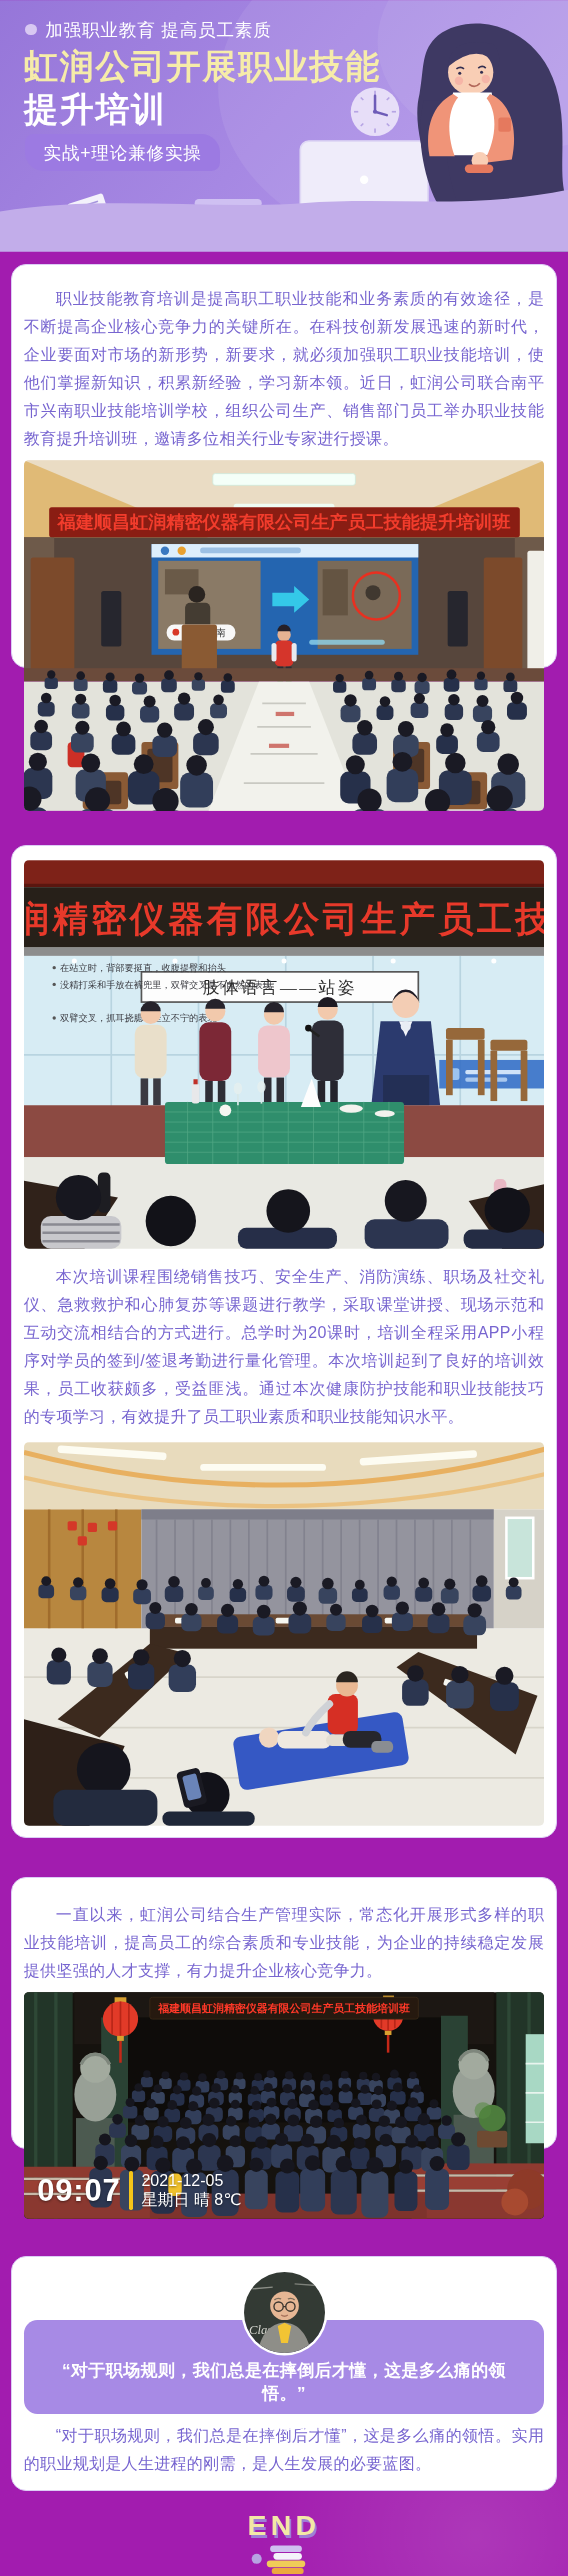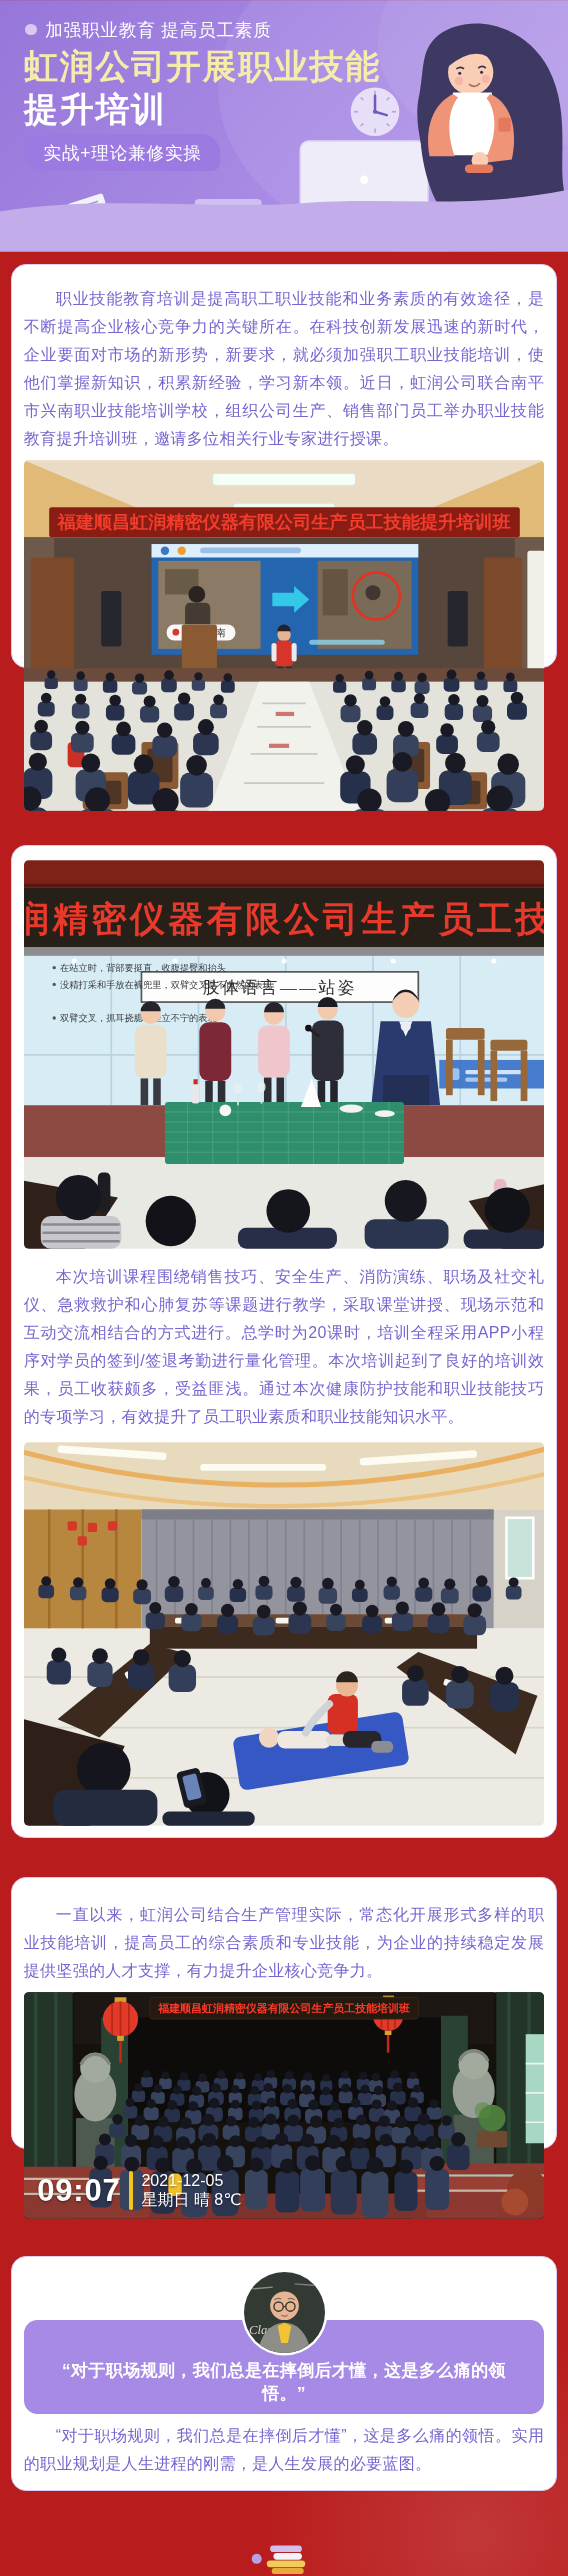--- a/index.html
+++ b/index.html
@@ -1,17 +1,17 @@
 <!DOCTYPE html>
 <html style="font-size:13.4px"><head>
 <meta charset="utf-8">
 <style>
   html,body{margin:0;padding:0;}
   body{font-family:"Liberation Sans","DejaVu Sans",sans-serif;}
-  #page{position:relative;width:568px;height:2576px;background:#b91c1c;overflow:hidden;}
+  #page{position:relative;width:568px;height:2576px;background:#a21caf;overflow:hidden;}
   
   .header-art{position:absolute;top:0;left:0;z-index:0;}
   .tagline{position:absolute;top:17.6px;left:25px;z-index:2;display:flex;align-items:center;}
   .tagline-dot{width:11.8px;height:11.8px;border-radius:50%;background:#d8c8f2;margin-right:8.4px;}
   .tagline-text{color:#ffffff;font-size:17.6px;letter-spacing:0.8px;}
   .title1{position:absolute;top:44px;left:24px;z-index:2;font-size:34px;font-weight:800;color:#f6eca9;letter-spacing:1.7px;}
   .title2{position:absolute;top:87px;left:24px;z-index:2;font-size:34px;font-weight:700;color:#ffffff;letter-spacing:1.7px;}
   .badge{position:absolute;top:134px;left:25px;z-index:2;background:#9c7ae2;color:#fff;font-size:17.6px;
          padding:6.7px 18.5px;border-radius:8.4px 18.5px 8.4px 18.5px;letter-spacing:0.8px;}
   
@@ -30,21 +30,21 @@
   .timestamp{position:absolute;left:13.4px;bottom:8.4px;display:flex;align-items:center;color:#fff;}
   .ts-time{font-size:31px;font-weight:700;letter-spacing:0.8px;text-shadow:0 0.8px 2.5px rgba(0,0,0,.45);}
   .ts-bar{width:4.2px;height:39px;background:#f5c518;margin:0 8.4px;border-radius:1.7px;}
   .ts-meta{font-size:16px;line-height:18.5px;text-shadow:0 0.8px 2.5px rgba(0,0,0,.45);}
   
   .avatar{position:absolute;top:15px;left:50%;margin-left:-40px;width:81px;height:81px;border-radius:50%;
           overflow:hidden;z-index:3;box-shadow:0 0 0 2.5px #ffffff;}
   .quote-box{position:absolute;top:63px;left:11.8px;right:11.8px;height:94px;background:#a78ae5;
              border-radius:13.4px;z-index:2;box-sizing:border-box;padding:0 18.5px;}
   .quote-text{margin-top:39px;color:#ffffff;font-size:17px;font-weight:700;letter-spacing:0.4px;text-align:center;}
-  .quote-attr{margin-top:7.6px;color:#ffffff;font-size:16px;font-weight:700;text-align:left;padding-right:18.5px;}
+  .quote-attr{margin-top:7.6px;color:#ffffff;font-size:16px;font-weight:700;text-align:center;padding-right:18.5px;}
   .para4{position:absolute;top:165px;left:0;right:0;}
   
   .footer-glow{position:absolute;top:2317px;right:-126px;width:437px;height:437px;border-radius:50%;
                background:radial-gradient(circle,rgba(255,255,255,.12),rgba(255,255,255,0) 70%);z-index:0;}
   .end-title{position:absolute;top:2509px;left:0;width:568px;text-align:center;z-index:1;
              font-size:28.5px;font-weight:800;letter-spacing:4.2px;color:#f3e8a6;text-shadow:1.7px 2.5px 0 #9e7fd6;}
   .end-icon{position:absolute;top:2542px;left:50%;margin-left:-34px;z-index:1;}
 </style>
 </head>
 <body>
@@ -958,20 +958,21 @@
         <path d="M36,33 q4,-3 8,-1 M52,32 q4,-2 8,1" stroke="#7a6a58" stroke-width="1.6" fill="none"></path>
       </svg>
     </div>
     <div class="quote-box">
       <div class="quote-text">“对于职场规则，我们总是在摔倒后才懂，这是多么痛的领悟。”</div>
       <div class="quote-attr">—— 课程导师</div>
     </div>
     <p class="para para4">“对于职场规则，我们总是在摔倒后才懂”，这是多么痛的领悟。实用的职业规划是人生进程的刚需，是人生发展的必要蓝图。</p>
   </div>
 
+  <div class="end-title">END</div>
   <div class="end-icon">
     <svg width="67" height="37" viewBox="0 0 80 44">
       <circle cx="8" cy="20" r="6" fill="#b7a3e2"></circle>
       <rect x="24" y="4" width="38" height="8" rx="4" fill="#cfc0f0"></rect>
       <rect x="28" y="13" width="34" height="8" rx="4" fill="#f4f2fa"></rect>
       <rect x="20" y="22" width="46" height="8" rx="4" fill="#f0cc58"></rect>
       <rect x="26" y="31" width="38" height="7" rx="3" fill="#eda93e"></rect>
     </svg>
   </div>
 </div>

